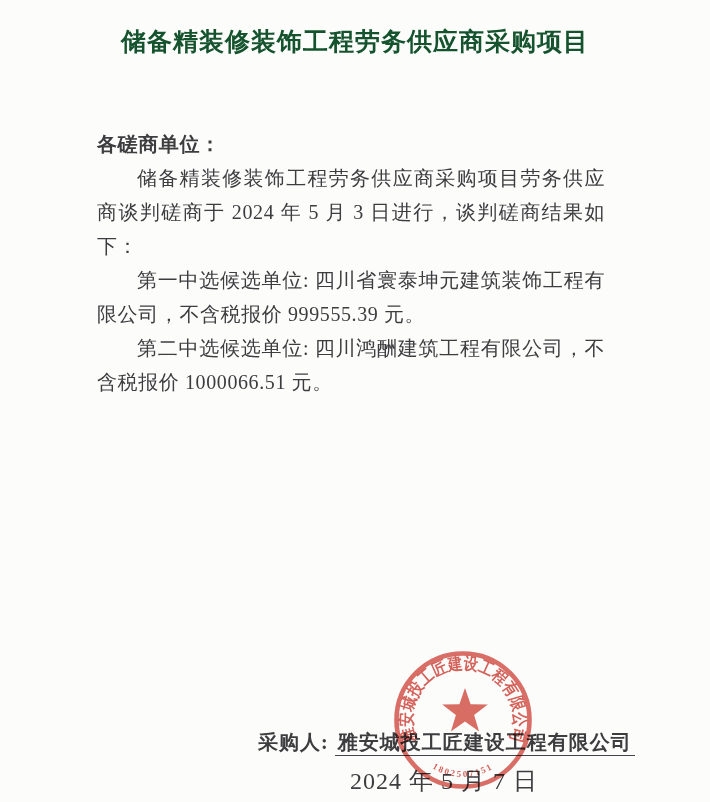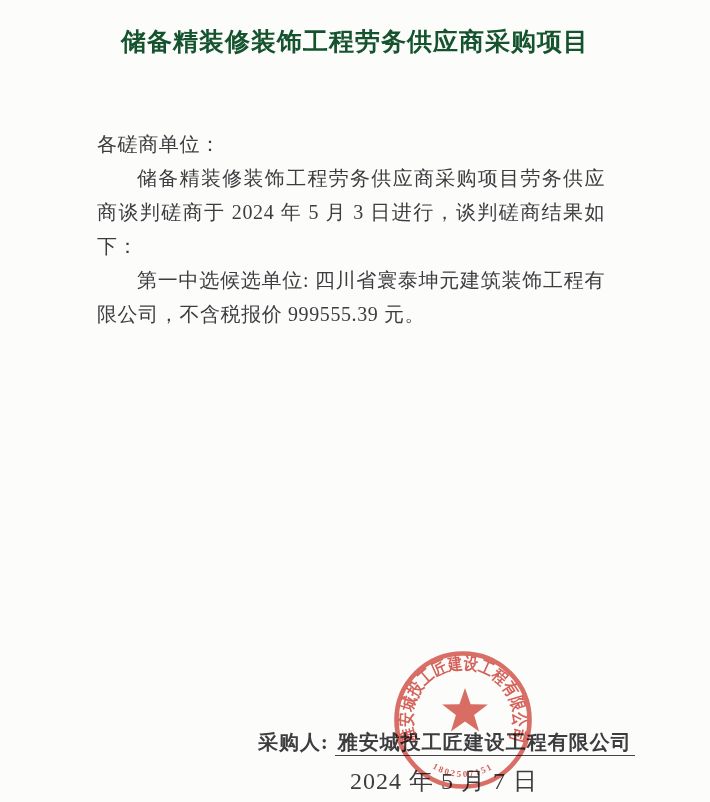--- a/index.html
+++ b/index.html
@@ -23,21 +23,21 @@
   }
   .content {
     position:absolute;
     left:97px; top:127px; width:508px;
     font-size:20px;
     line-height:34px;
     text-align:justify;
     letter-spacing:0.6px;
   }
   .content p { margin:0; text-indent:2em; }
-  .content p.salutation { text-indent:0; }
+  .content p.salutation { text-indent:0;font-weight:bold; }
   .sig-line {
     position:absolute;
     left:258px; top:729px;
     font-size:20px;
     letter-spacing:1px;
     white-space:nowrap;
     font-weight:bold;
   }
   .sig-name {
     border-bottom:1.5px solid #44444a;
@@ -69,20 +69,21 @@
 <div class="page">
 
   <div class="doc-title">
     <div>储备精装修装饰工程劳务供应商采购项目</div>
   </div>
 
   <div class="content">
     <p class="salutation">各磋商单位：</p>
     <p>储备精装修装饰工程劳务供应商采购项目劳务供应商谈判磋商于 2024 年 5 月 3 日进行，谈判磋商结果如下：</p>
     <p>第一中选候选单位: 四川省寰泰坤元建筑装饰工程有限公司，不含税报价 999555.39 元。</p>
+    <p>第二中选候选单位: 四川鸿酬建筑工程有限公司，不含税报价 1000066.51 元。</p>
   </div>
 
   <div class="sig-line">
     <span>采购人: </span><span class="sig-name">雅安城投工匠建设工程有限公司</span>
   </div>
 
   <div class="sig-date">2024 年 5 月 7 日</div>
 
   <svg class="seal" viewBox="0 0 150 150" aria-hidden="true">
     <defs>

